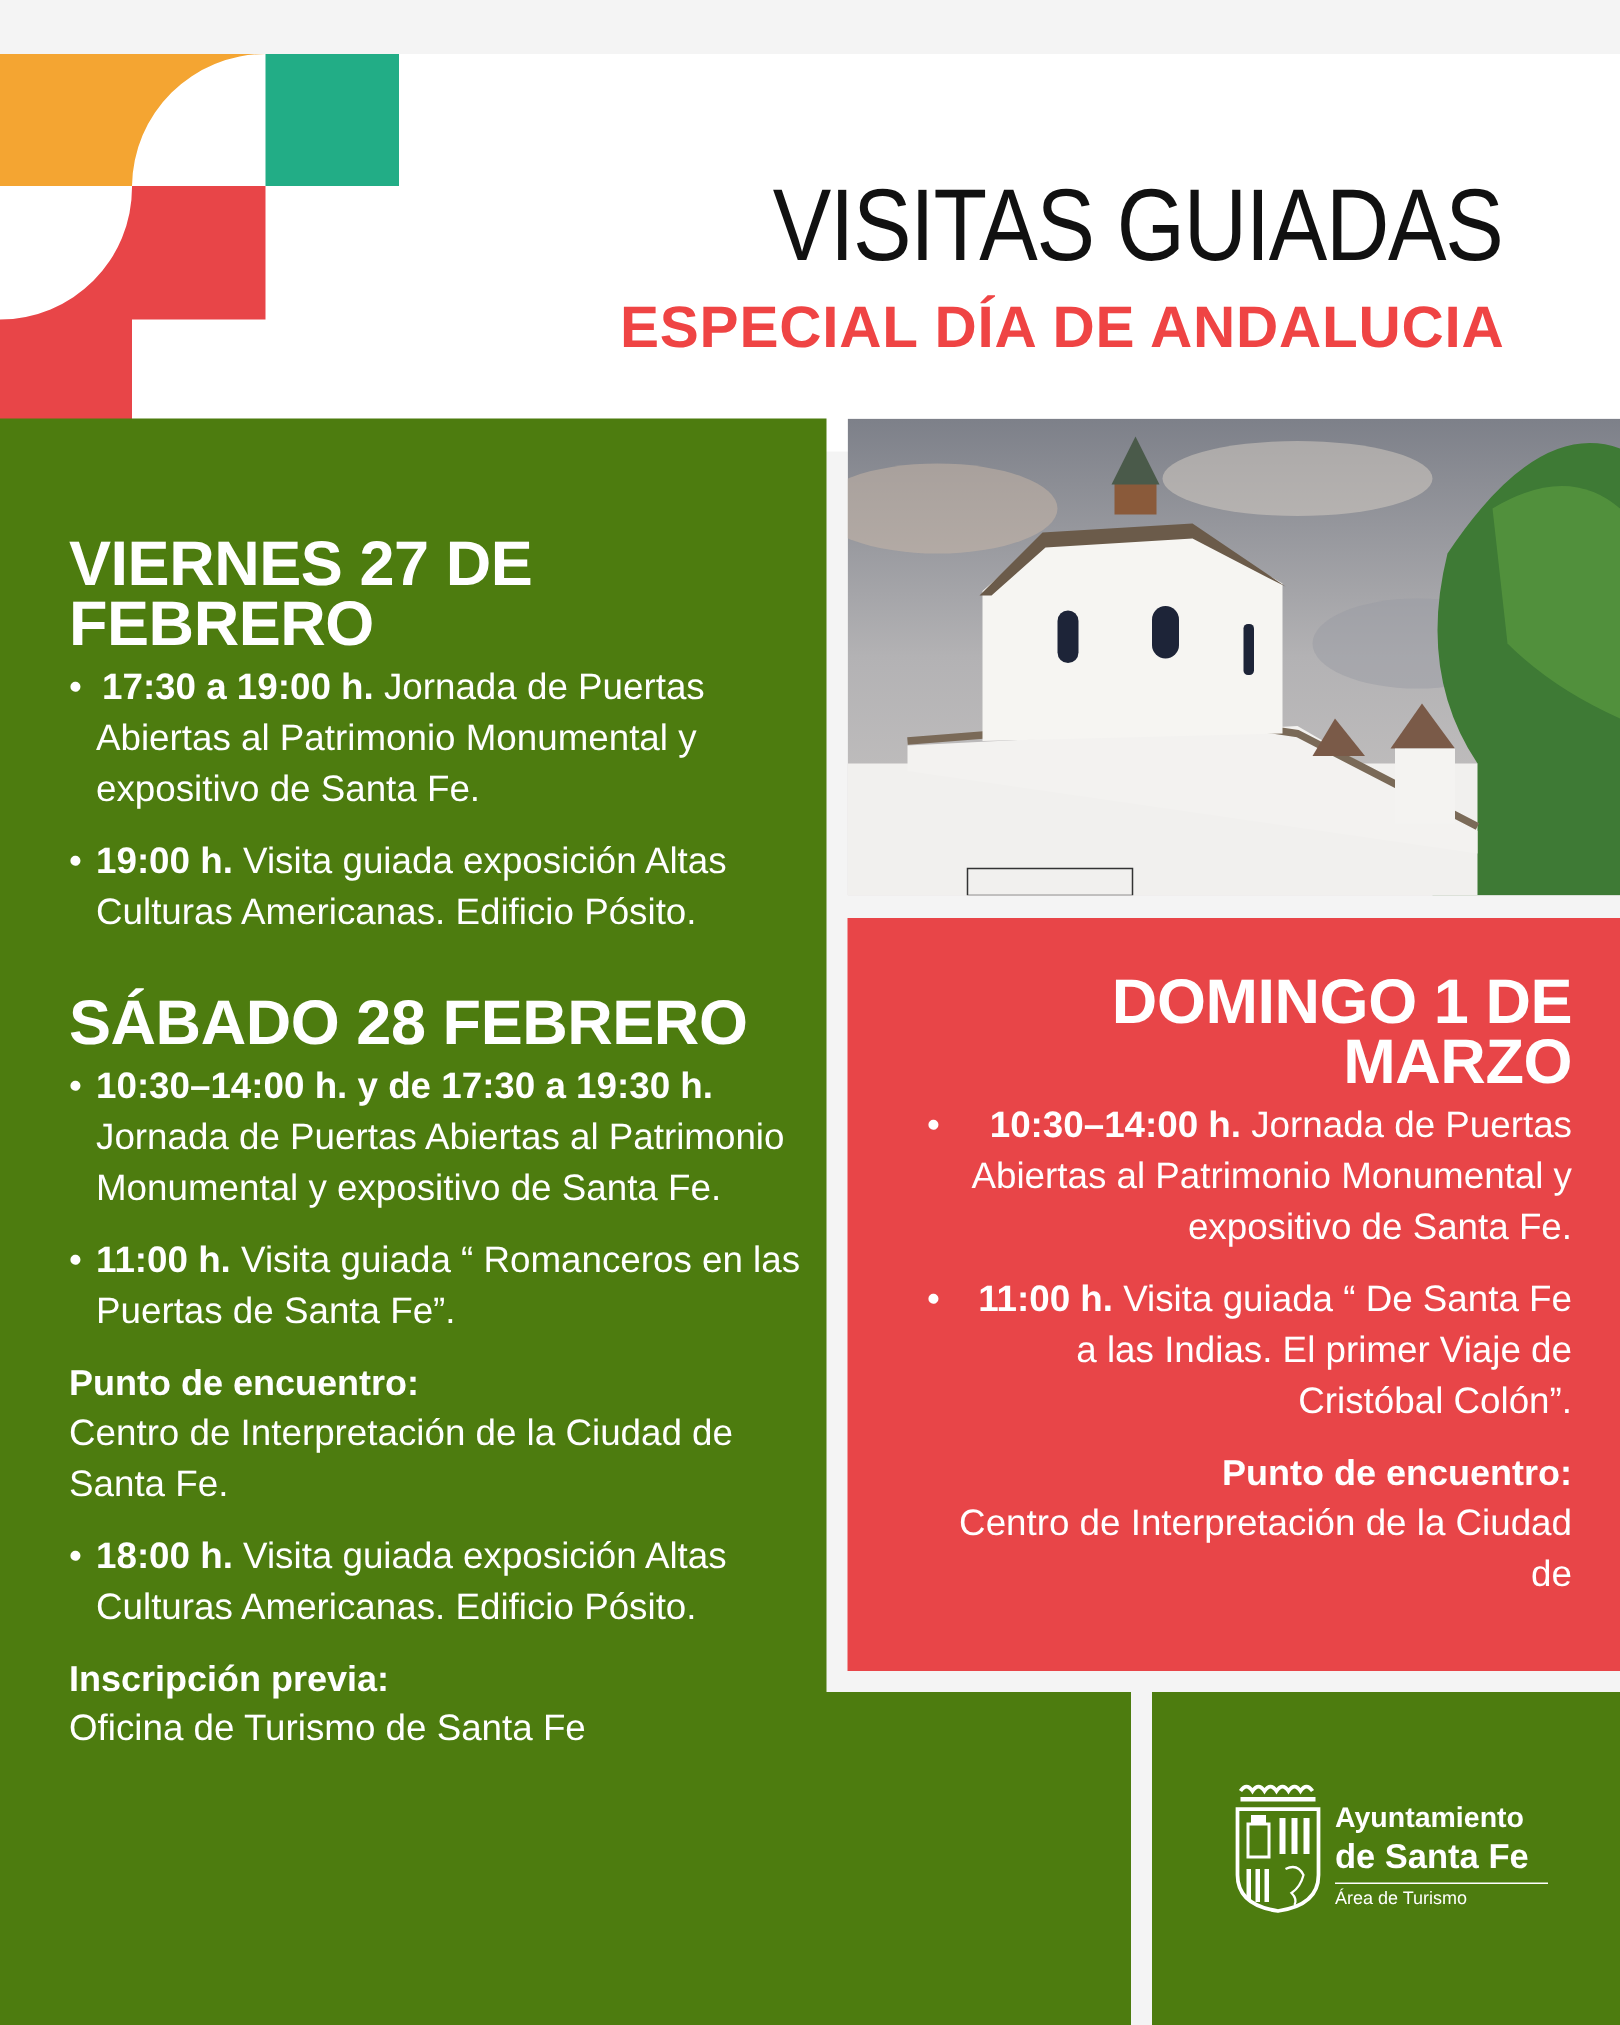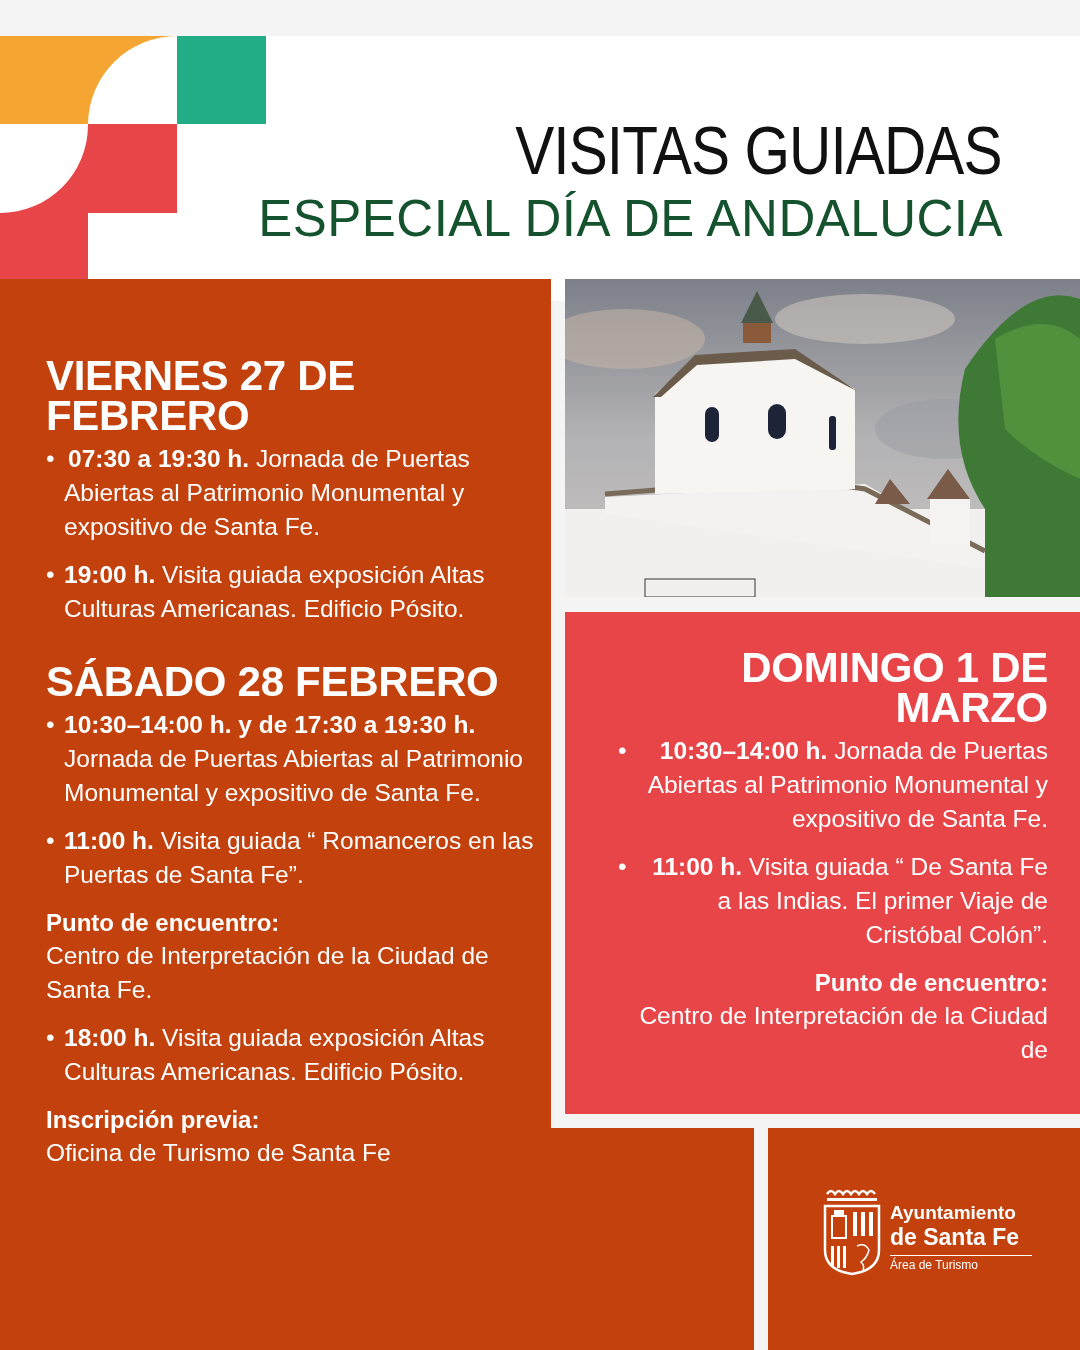--- a/index.html
+++ b/index.html
@@ -16,25 +16,25 @@
   .logo { position: absolute; left: 0; top: 0; width: 266px; height: 265px; }
   .title-1 {
     position: absolute; right: 78px; top: 80px;
     font-size: 68px; font-weight: 400; color: #111;
     letter-spacing: -1px; line-height: 68px;
     transform: scaleX(0.86); transform-origin: right center;
     font-family: "Liberation Sans", sans-serif;
   }
   .title-2 {
     position: absolute; right: 77px; top: 157px;
-    font-size: 51px; font-weight: 400; color: #14532d;
+    font-size: 39px; font-weight: 700; color: #ef4444;
     line-height: 52px; letter-spacing: 0.5px;
   }
   .panel { position: absolute; color: #fff; }
-  .green { background: #c2410c; }
+  .green { background: #4d7c0f; }
   .red { background: #e84548; }
   .panel-left { left: 0; top: 279px; width: 551px; height: 1071px; }
   .panel-left-bottom { left: 0; top: 1128px; width: 754px; height: 222px; }
   .panel-photo { left: 565px; top: 279px; width: 515px; height: 318px; overflow: hidden; }
   .panel-red { left: 565px; top: 612px; width: 515px; height: 502px; }
   .panel-logo { left: 768px; top: 1128px; width: 312px; height: 222px; }
 
   .content { position: absolute; color: #fff; }
   .day-title {
     font-size: 42px; font-weight: 700; line-height: 40px; margin: 0 0 6px 0;
@@ -68,21 +68,21 @@
   <div class="title-2">ESPECIAL DÍA DE ANDALUCIA</div>
 </div>
 
 <div class="panel green panel-left"></div>
 <div class="panel green panel-left-bottom"></div>
 
 <div class="content" style="left:46px; top:356px; width:490px;">
   <div class="day-title">VIERNES 27 DE FEBRERO</div>
   <div class="item">
     <span class="bullet">•</span>
-    <b style="margin-left:4px">07:30 a 19:30 h.</b><span> Jornada de Puertas Abiertas al Patrimonio Monumental y expositivo de Santa Fe.</span>
+    <b style="margin-left:4px">17:30 a 19:00 h.</b><span> Jornada de Puertas Abiertas al Patrimonio Monumental y expositivo de Santa Fe.</span>
   </div>
   <div class="item">
     <span class="bullet">•</span>
     <b>19:00 h.</b><span> Visita guiada exposición Altas Culturas Americanas. Edificio Pósito.</span>
   </div>
 </div>
 
 <div class="content" style="left:46px; top:662px; width:490px;">
   <div class="day-title">SÁBADO 28 FEBRERO</div>
   <div class="item">

